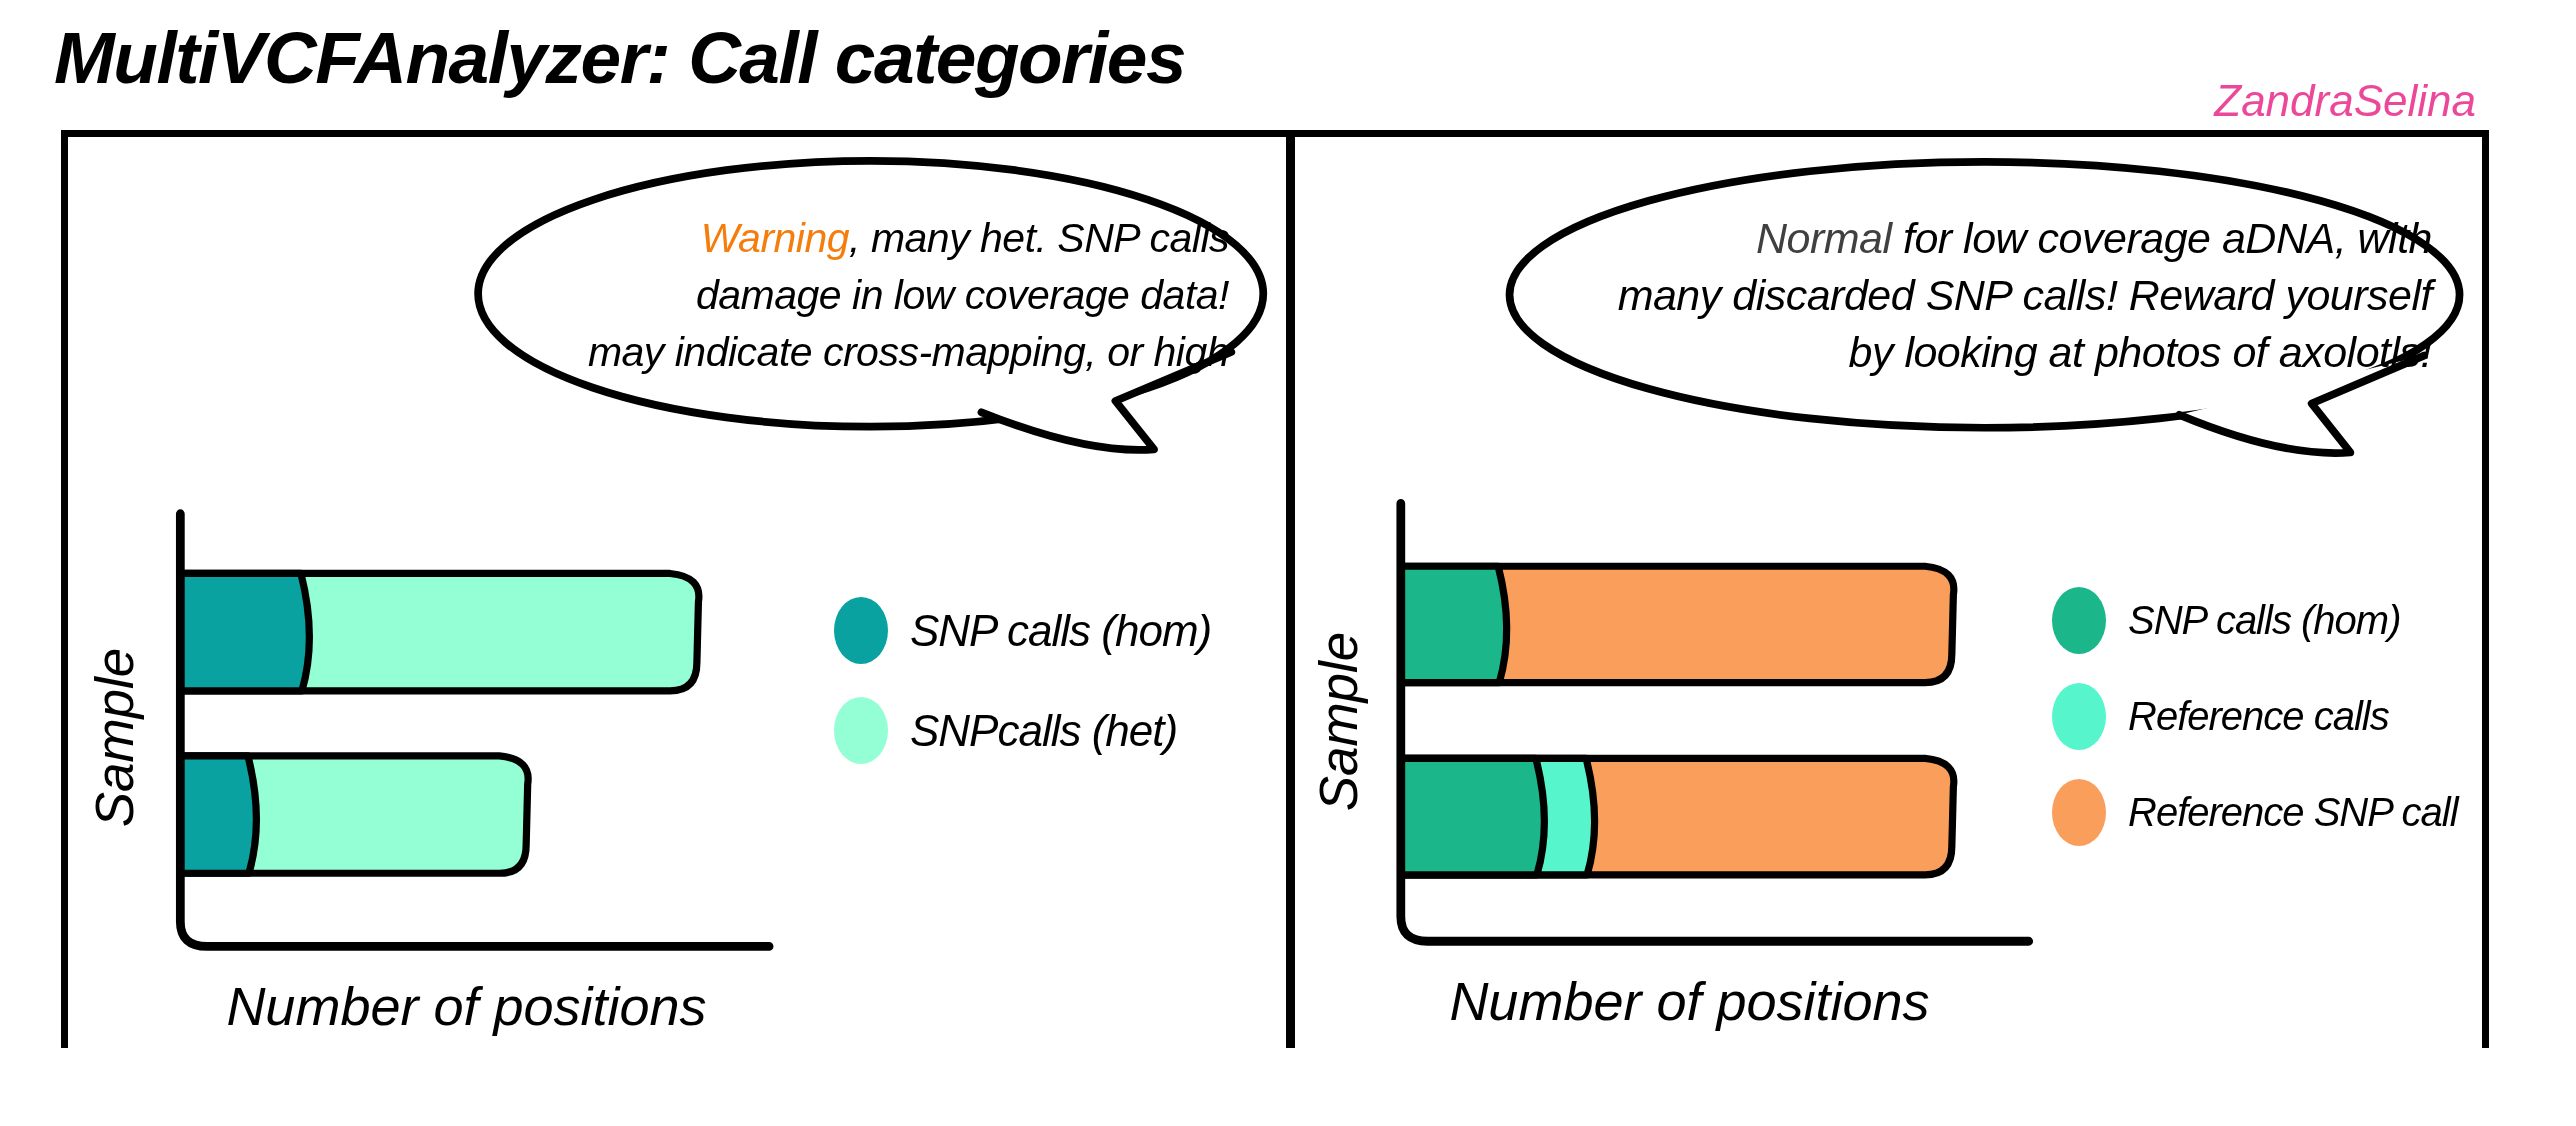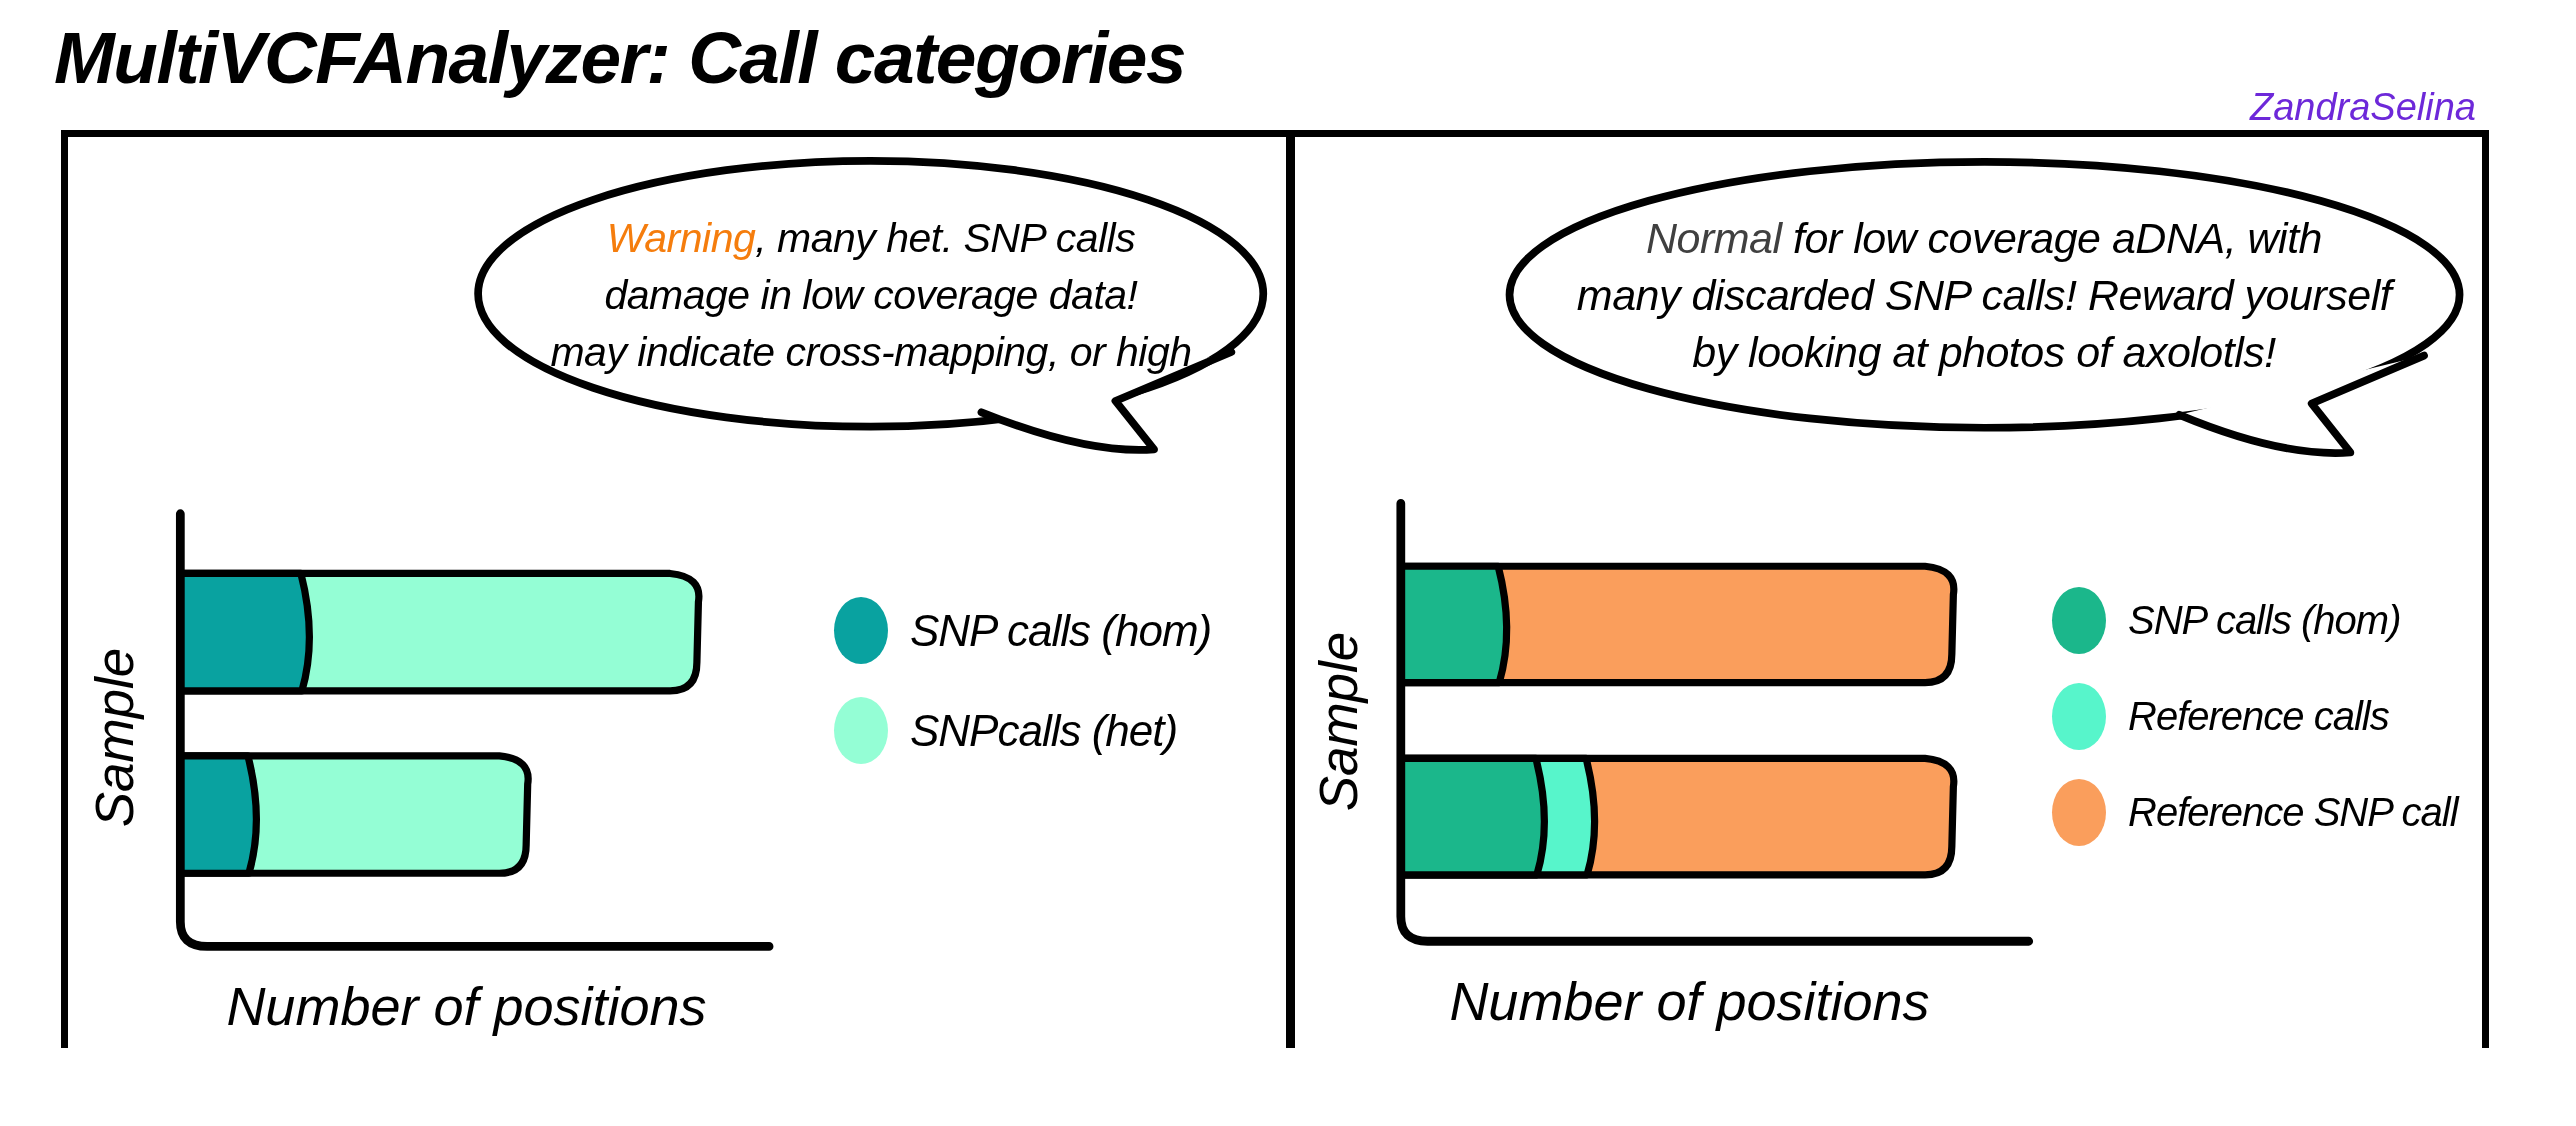--- a/index.html
+++ b/index.html
@@ -1,26 +1,26 @@
 <!DOCTYPE html>
 <html style="font-size:8.2px"><head>
 <meta charset="utf-8">
 <style>
   html,body{margin:0;padding:0;background:#fff;}
   .page{position:relative;width:2576px;height:1048px;background:#ffffff;overflow:hidden;
         font-family:"Liberation Sans",sans-serif;font-style:italic;color:#000;}
   .title{position:absolute;left:54px;top:15.5px;font-size:73px;font-weight:bold;
          letter-spacing:-1.5px;white-space:nowrap;}
-  .credit{position:absolute;right:100px;top:76px;font-size:38px;color:#6d28d9;white-space:nowrap;margin-top:10px;}
+  .credit{position:absolute;right:100px;top:76px;font-size:44px;color:#ec4899;white-space:nowrap;}
   .license{position:absolute;right:62px;top:1076px;font-size:41px;color:#b9b9b9;white-space:nowrap;}
   .frame{position:absolute;left:61px;top:130px;width:2428px;height:939px;
          border:7.7px solid #000;box-sizing:border-box;background:#fff;}
   .divider{position:absolute;left:1286px;top:130px;width:8.8px;height:939px;background:#000;}
   .overlay-svg{position:absolute;left:0;top:0;}
-  .bubble-text{position:absolute;text-align:center;font-size:41px;line-height:57px;
+  .bubble-text{position:absolute;text-align:right;font-size:41px;line-height:57px;
                letter-spacing:-0.5px;white-space:nowrap;}
   .bubble-text.right{font-size:43px;}
   .ylabel{position:absolute;width:309px;text-align:center;font-size:53px;
           transform:rotate(-90deg);white-space:nowrap;}
   .xlabel{position:absolute;width:515px;text-align:center;font-size:54px;white-space:nowrap;}
   .legend{position:absolute;}
   .legend-item{display:flex;align-items:center;gap:22px;margin-bottom:33px;}
   .swatch{width:54px;height:67px;border-radius:50%;flex:0 0 auto;}
   .legend-label{font-size:44px;letter-spacing:-1px;white-space:nowrap;}
   .legend.right .legend-label{font-size:40px;}

